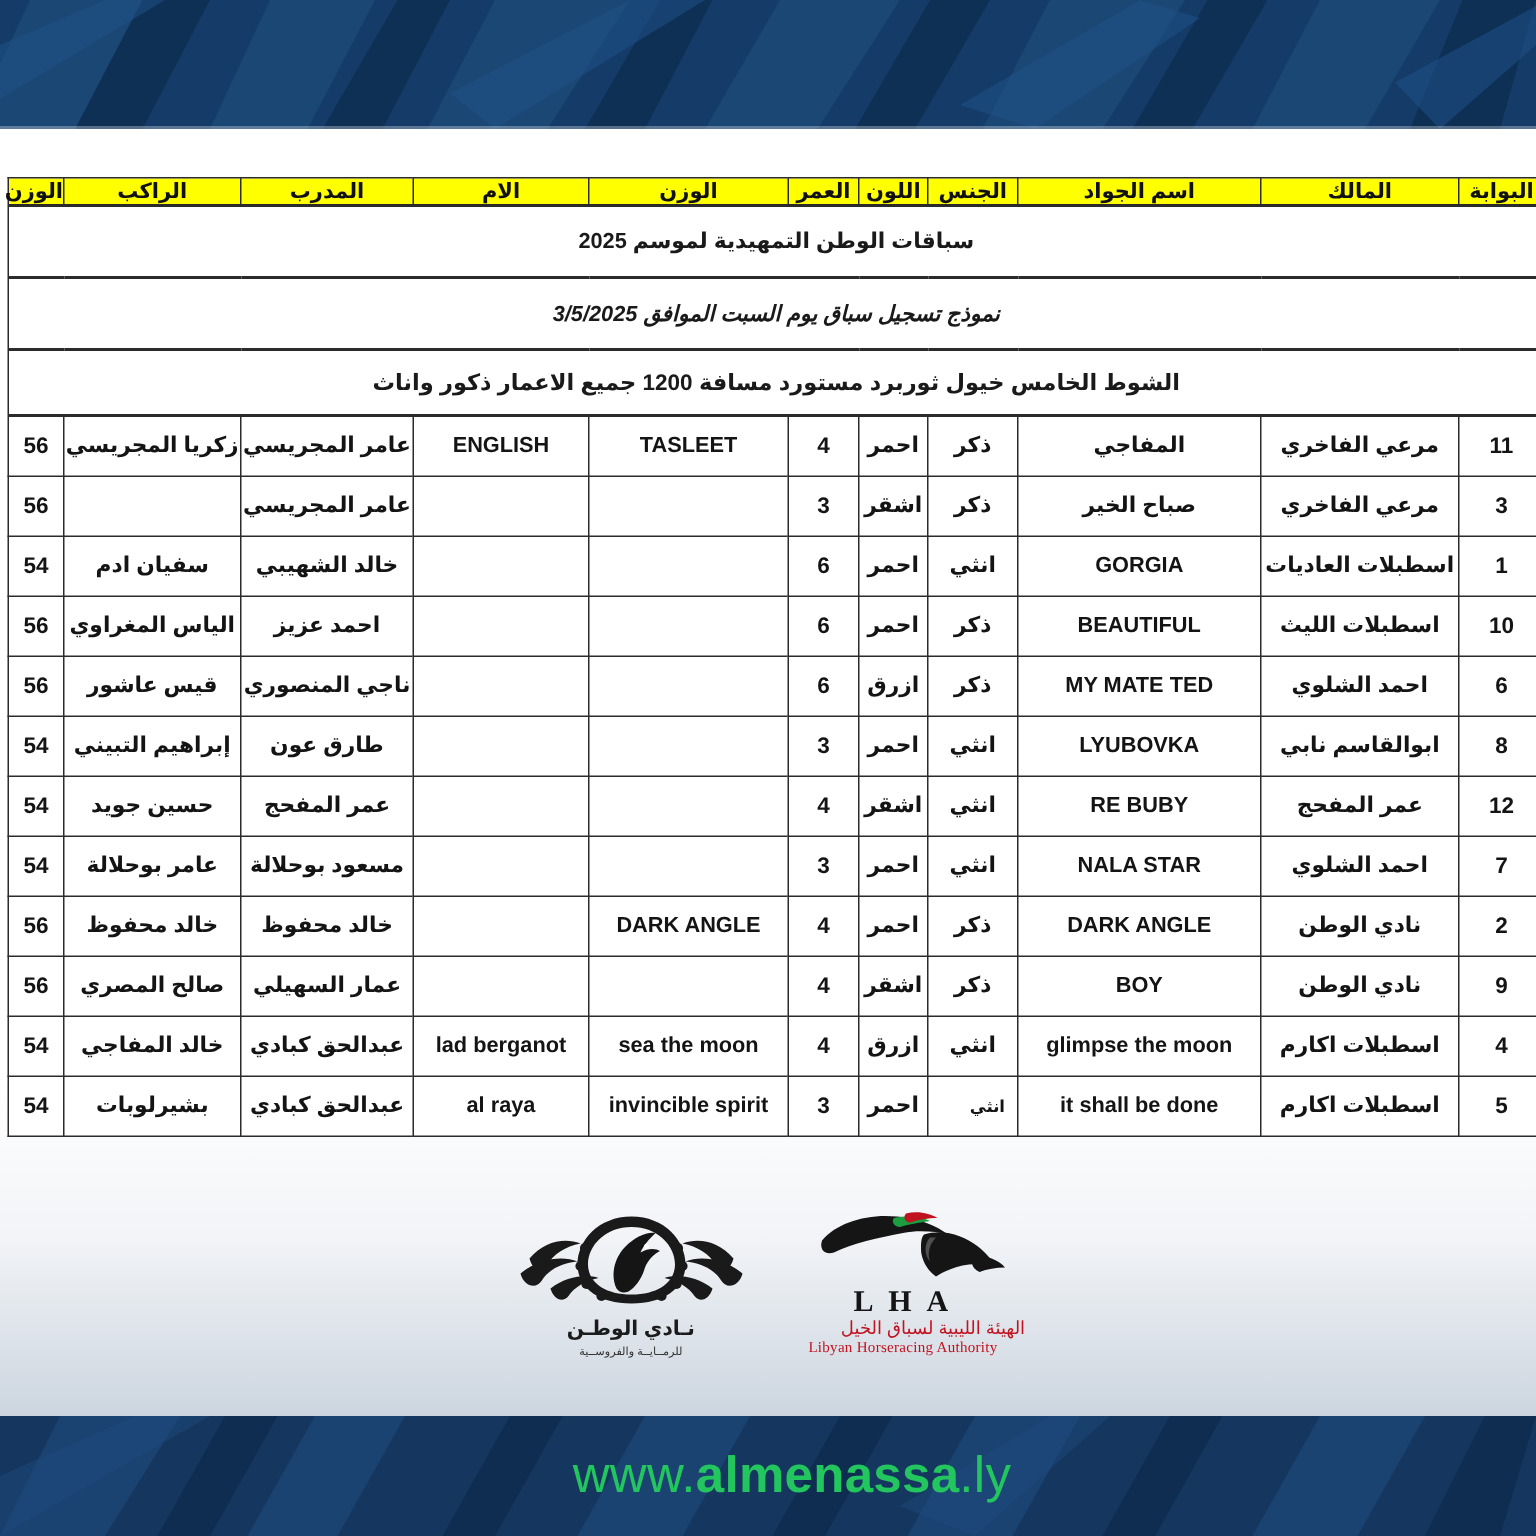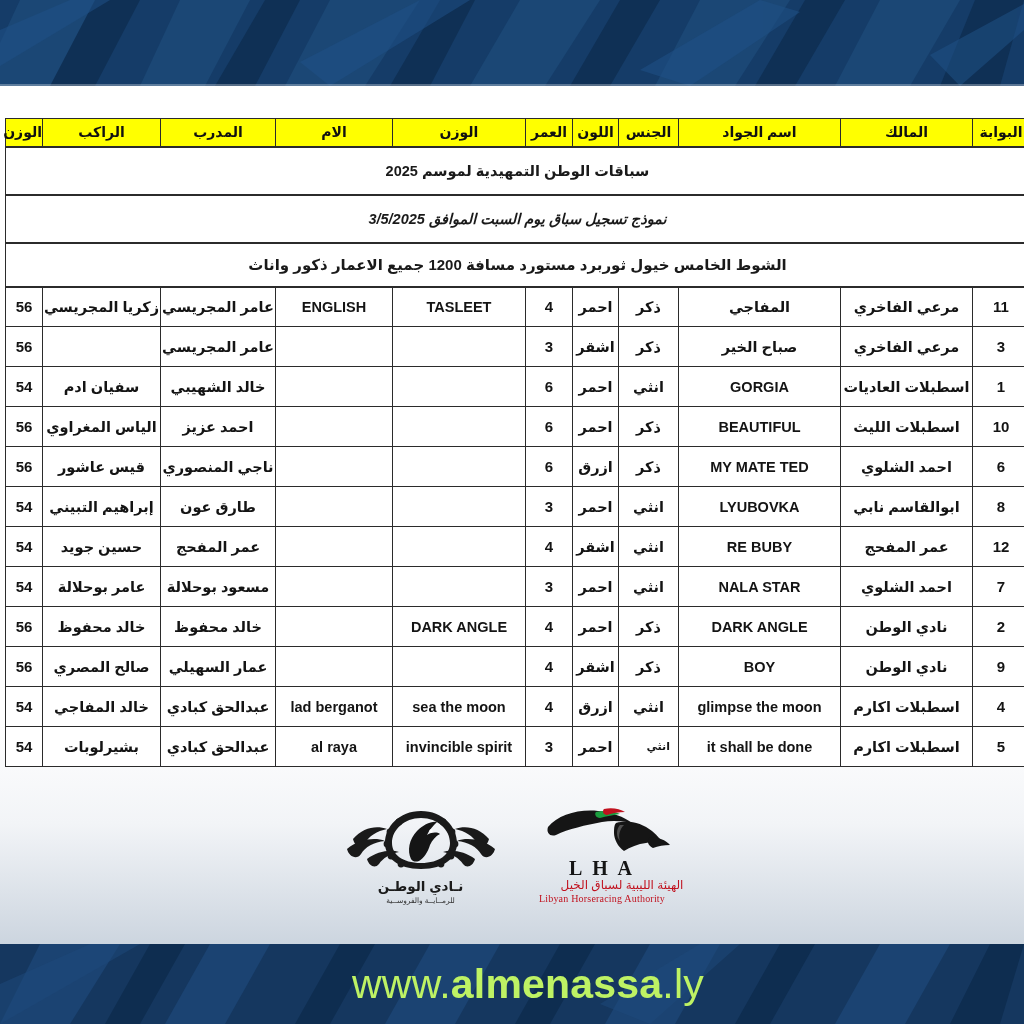--- a/index.html
+++ b/index.html
@@ -44,22 +44,22 @@
     content: ""; position: absolute; left: 0; top: 0;
     width: 100%; height: 2px;
     background: rgba(255,255,255,0.32);
   }
   .site-url {
     position: absolute;
     left: 0; right: 0;
     top: 50%;
     transform: translateY(-50%);
     text-align: center;
-    color: #bef264;
-    font-size: 41px;
+    color: #22c55e;
+    font-size: 34px;
     letter-spacing: 0.2px;
     direction: ltr;
     font-family: "Liberation Sans", sans-serif;
     z-index: 3;
     padding-left: 32px;
   }
   .site-url .u-bold { font-weight: bold; }
 
   
   .sheet {
@@ -98,21 +98,21 @@
     border-top: 2px solid #2b2b2b;
     border-bottom: 2px solid #2b2b2b;
     letter-spacing: 0;
   }
   .title-row.t2 td { font-style: italic; font-size: 14.5px; }
   .title-row.t3 td { font-size: 15px; height: 44px; }
 
   
   thead th {
     background: #ffff00 !important;
-    height: 28px;
+    height: 18px;
     font-size: 14px;
     font-weight: bold;
     color: #111111;
     border: 1px solid #2b2b2b;
   }
 
   
   tbody td {
     height: 40px;
     font-size: 14.5px;

